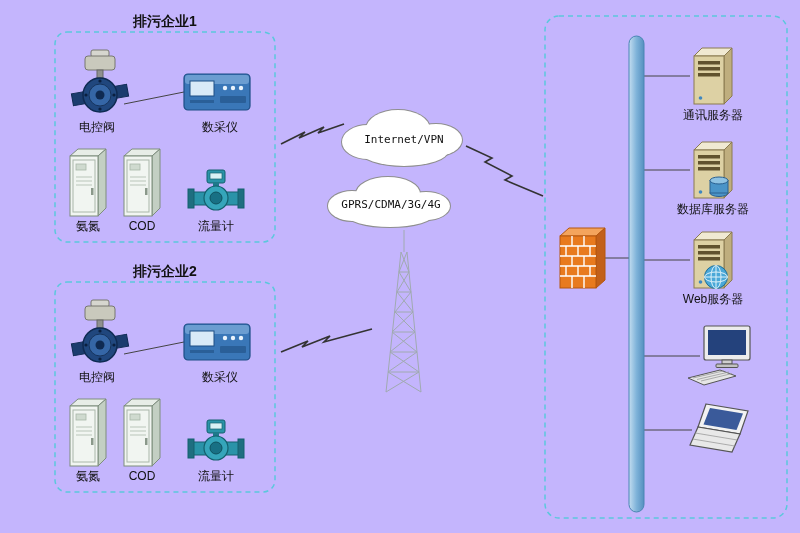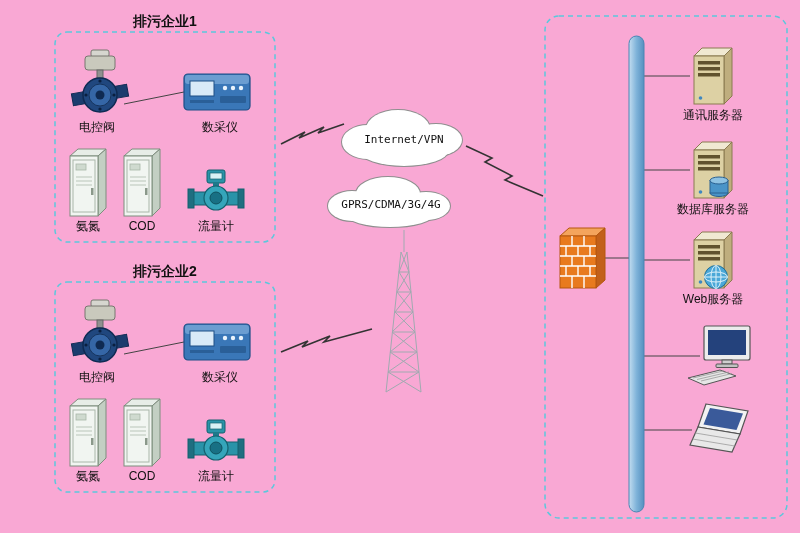--- a/index.html
+++ b/index.html
@@ -1,20 +1,20 @@
 <!DOCTYPE html>
 <html><head>
 <meta charset="utf-8">
 <style>
   html, body { margin: 0; padding: 0; background: #ffffff; }
   .canvas {
     position: relative;
     width: 800px;
     height: 533px;
-    background: #f9a8d4;
+    background: #c4b5fd;
     overflow: hidden;
     font-family: "Liberation Sans", "DejaVu Sans", sans-serif;
   }
   svg { display: block; }
   text {
     font-family: "Liberation Sans", "DejaVu Sans", sans-serif;
     font-size: 12px;
     fill: #111111;
   }
   .box-title { font-size: 14px; font-weight: bold; }

